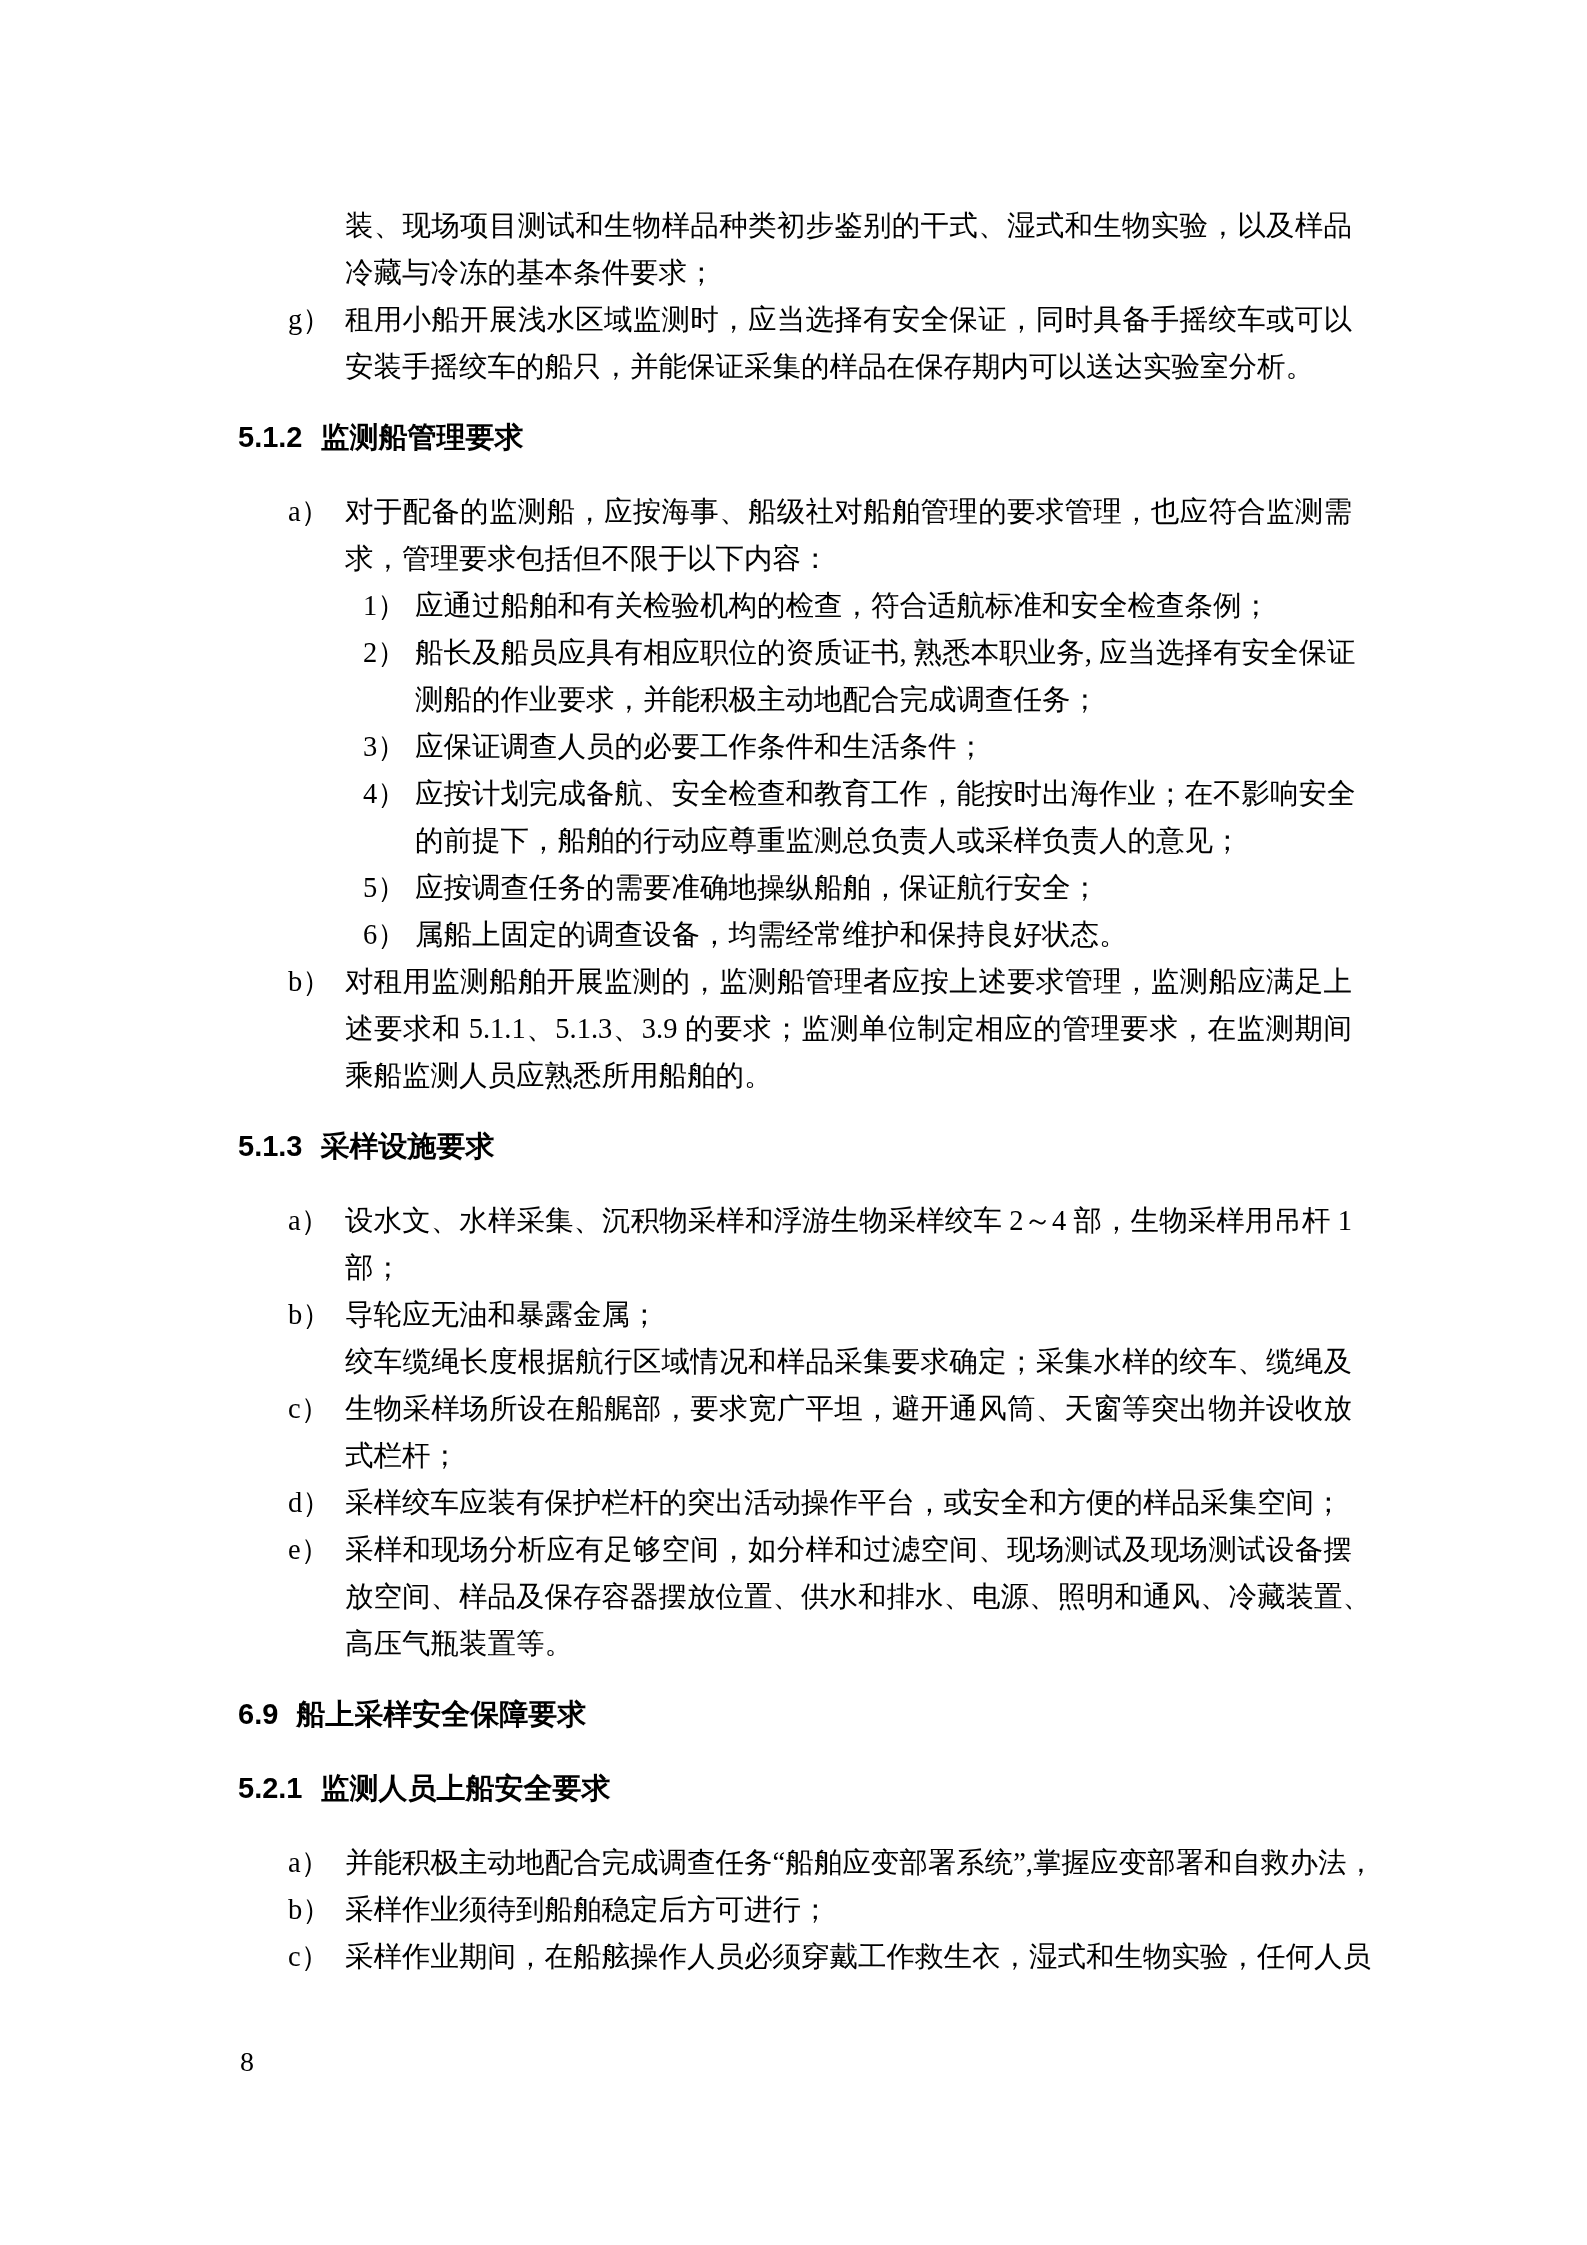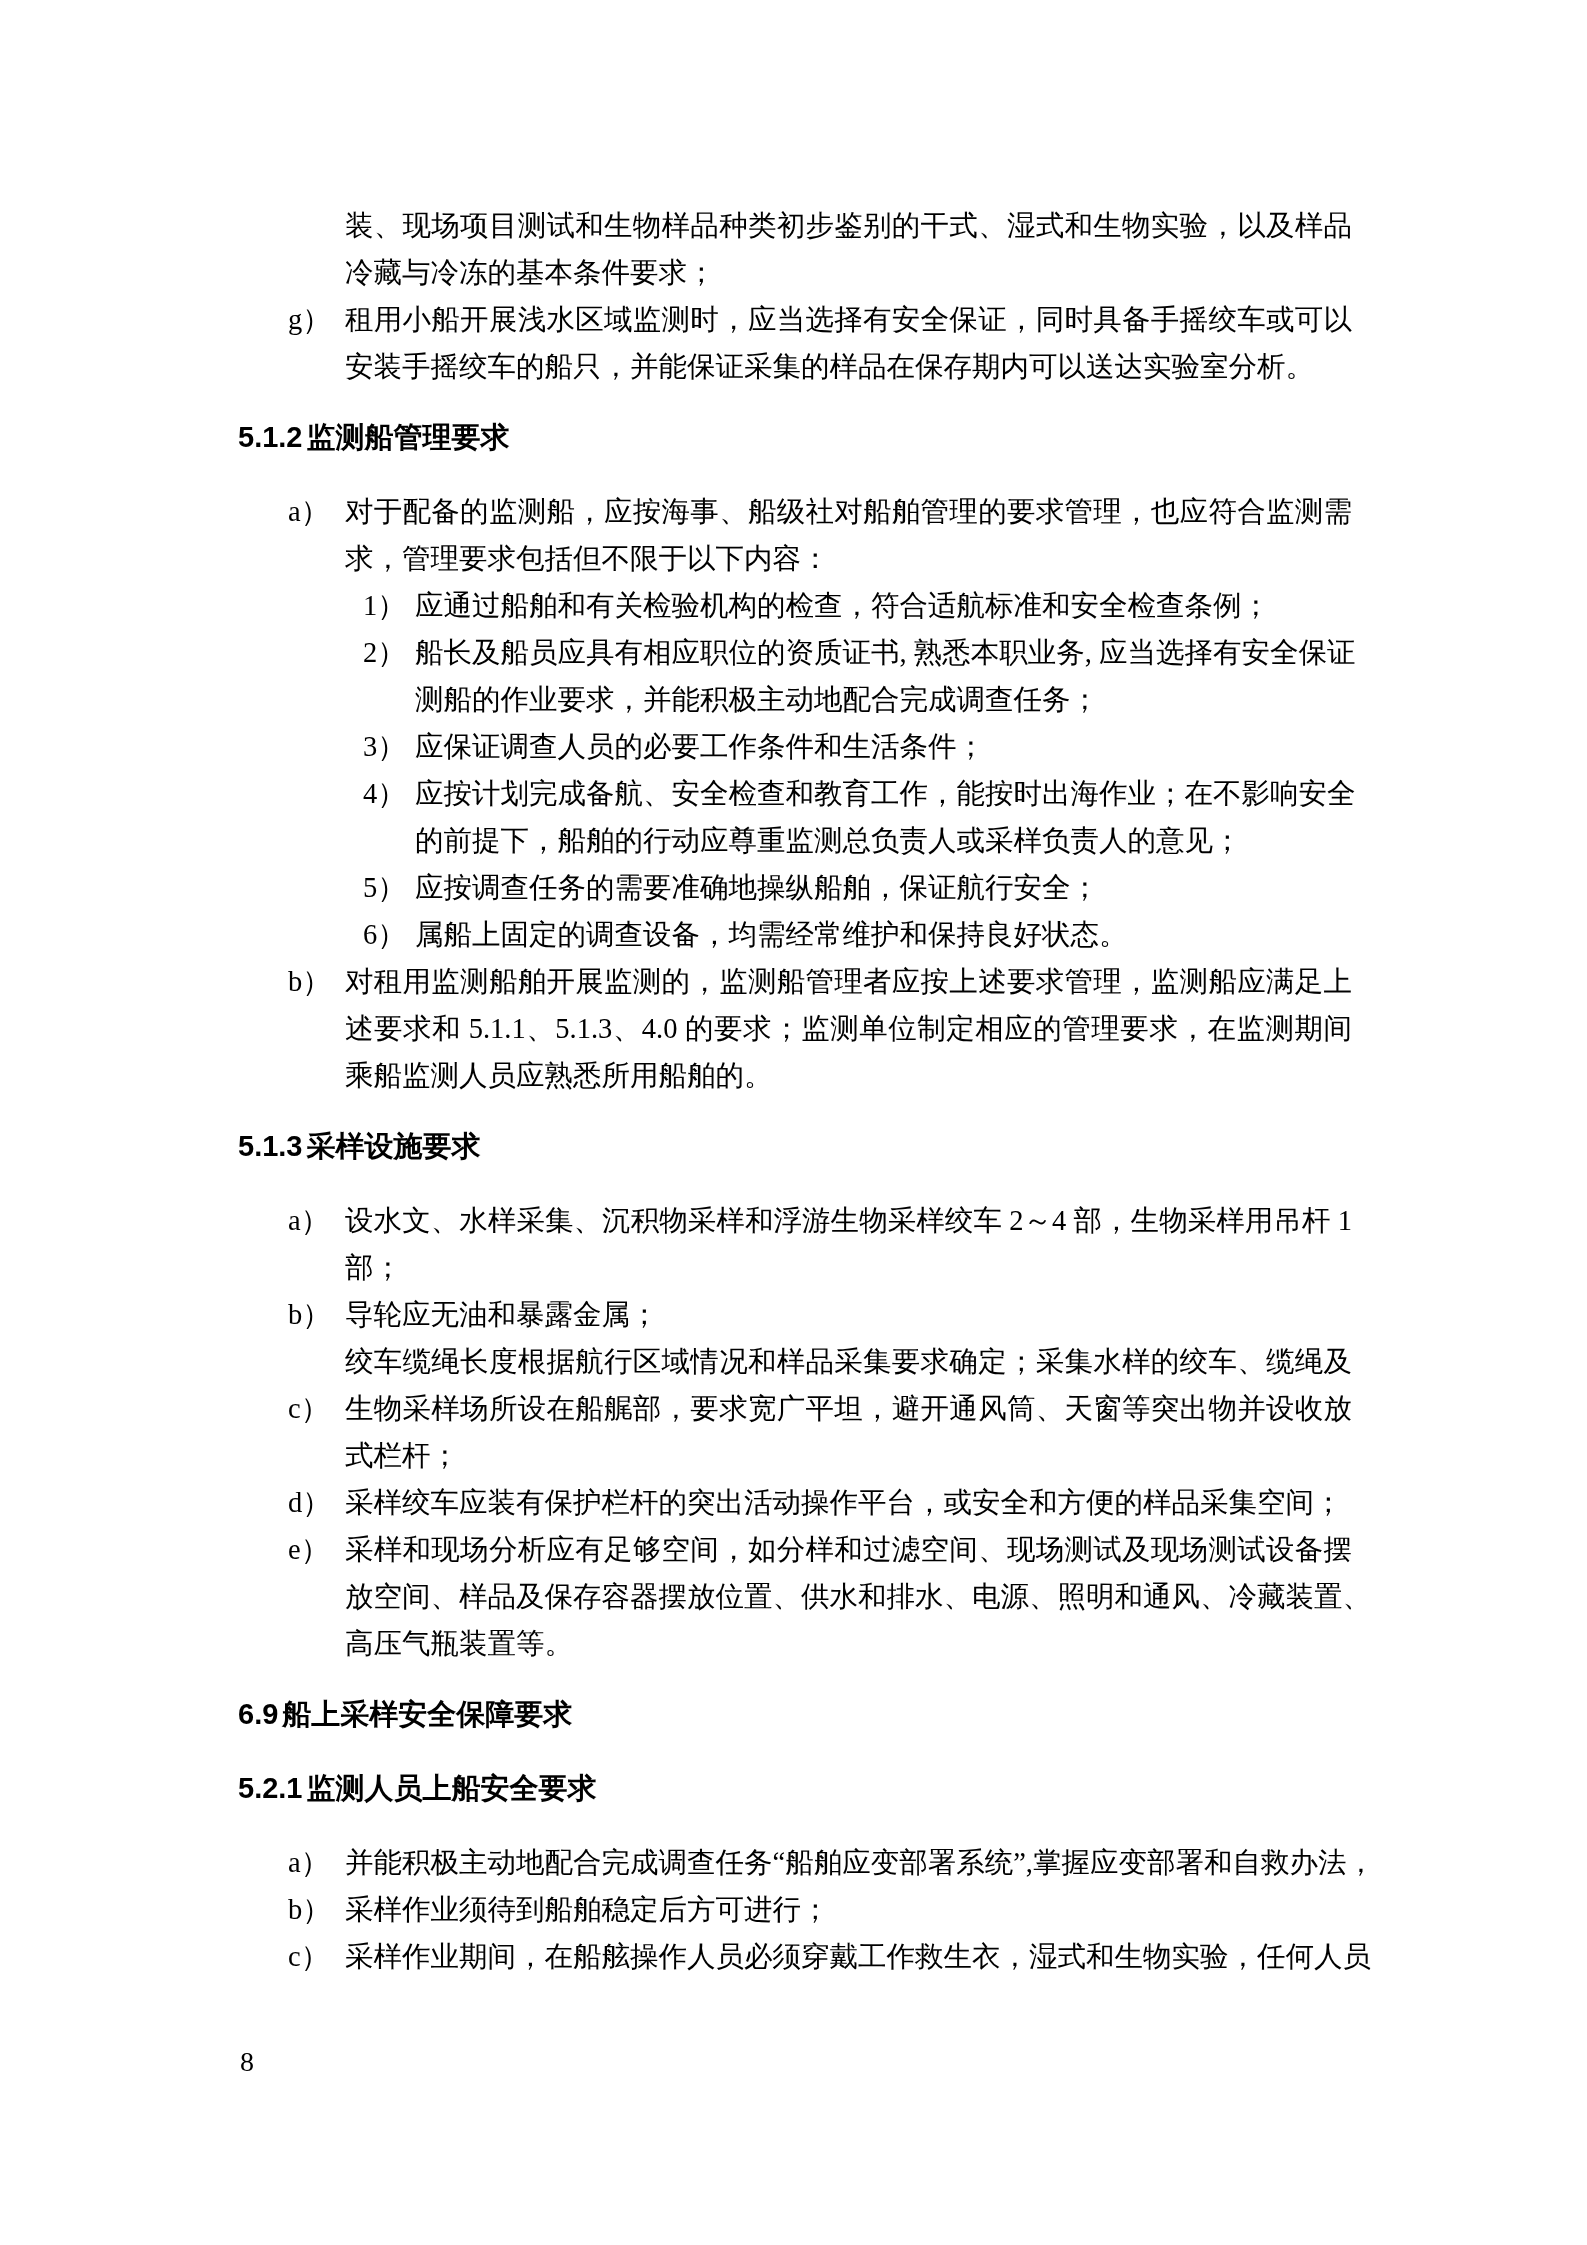--- a/index.html
+++ b/index.html
@@ -18,21 +18,21 @@
   }
   .content{
     box-sizing:border-box;
     padding:202px 235px 0 238px;
     width:1587px;
   }
   
   .heading{
     display:flex;
     align-items:baseline;
-    gap:4px;
+    gap:18px;
     margin:24px 0 27px 0;
     font-family:"Liberation Sans","DejaVu Sans",sans-serif;
     font-weight:700;
     font-size:29px;
     line-height:47px;
     white-space:nowrap;
   }
   
   .block{display:flex;align-items:flex-start;}
   .block .marker{flex:none;}
@@ -115,21 +115,21 @@
       <div class="block sub">
         <span class="marker">6）</span>
         <div class="ptext">
           <div class="line">属船上固定的调查设备，均需经常维护和保持良好状态。</div>
         </div>
       </div>
       <div class="block li">
         <span class="marker">b）</span>
         <div class="ptext">
           <div class="line just">对租用监测船舶开展监测的，监测船管理者应按上述要求管理，监测船应满足上</div>
-          <div class="line just">述要求和 5.1.1、5.1.3、4.0 的要求；监测单位制定相应的管理要求，在监测期间</div>
+          <div class="line just">述要求和 5.1.1、5.1.3、3.9 的要求；监测单位制定相应的管理要求，在监测期间</div>
           <div class="line">乘船监测人员应熟悉所用船舶的。</div>
         </div>
       </div>
       <div class="heading">
         <span class="hnum">5.1.3</span>
         <span class="htitle">采样设施要求</span>
       </div>
       <div class="block li">
         <span class="marker">a）</span>
         <div class="ptext">

